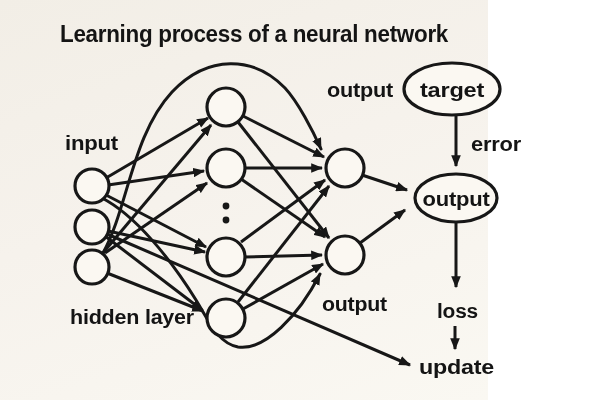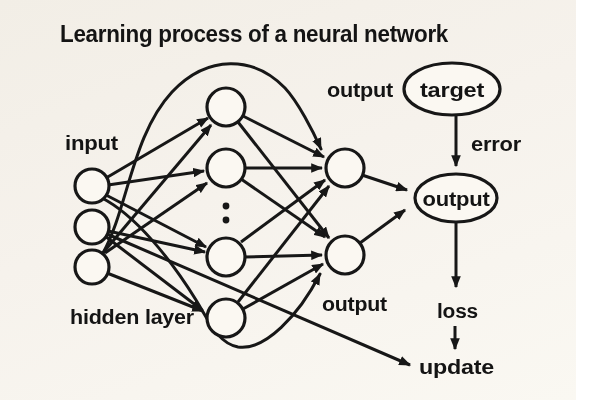--- a/index.html
+++ b/index.html
@@ -1,21 +1,21 @@
 <!DOCTYPE html>
 <html><head>
 <meta charset="utf-8">
 <style>
   html,body{margin:0;padding:0;}
   body{
     width:600px;height:400px;overflow:hidden;
     font-family:"Liberation Sans","DejaVu Sans",sans-serif;
   }
   .canvas{
-    position:relative;width:576px;height:400px;
+    position:relative;width:488px;height:400px;
     background:linear-gradient(160deg,#f2eee6 0%,#f6f2ec 45%,#faf8f2 100%);
   }
   svg text{
     font-family:"Liberation Sans","DejaVu Sans",sans-serif;
     font-weight:700;
     fill:#141414;
   }
   .title-text{font-size:23px;letter-spacing:-0.3px;}
   .label-text{font-size:20px;letter-spacing:-0.2px;}
   .edge{stroke:#171717;stroke-width:3;fill:none;}

